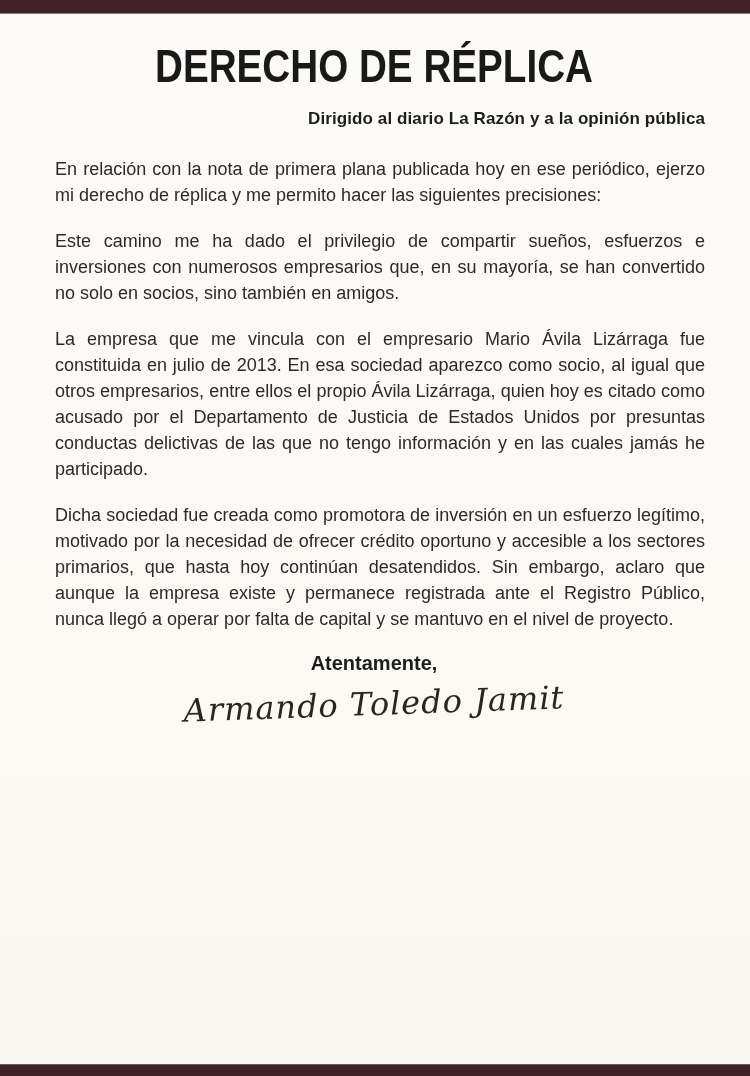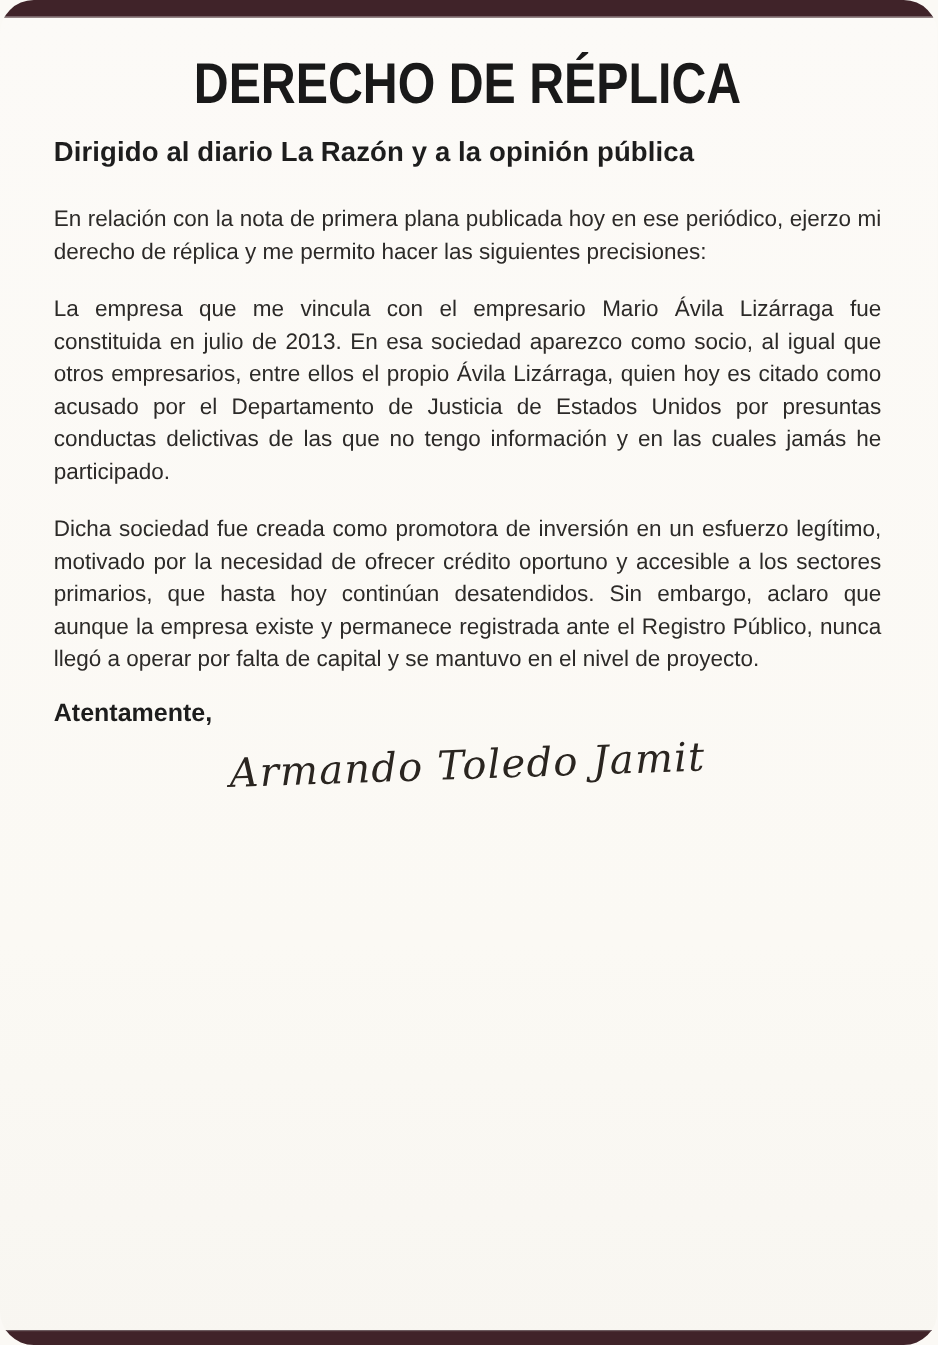--- a/index.html
+++ b/index.html
@@ -11,21 +11,20 @@
     height: 1076px;
     background: #FBF9F5;
     font-family: "Liberation Sans", sans-serif;
   }
   .page {
     position: relative;
     width: 750px;
     height: 1076px;
     background: linear-gradient(180deg, #FCFAF7 0%, #FBF9F4 70%, #F8F6F1 100%);
     overflow: hidden;
-    border-radius: 27px;
   }
   .band {
     position: absolute;
     left: 0;
     width: 100%;
     background: #402329;
   }
   .band-top { top: 0; height: 13px; border-bottom: 1px solid #8a7a7d; }
   .band-bottom { bottom: 0; height: 11px; border-top: 1px solid #6b5a5e; }
   .doc {
@@ -40,35 +39,35 @@
     font-size: 46px;
     font-weight: bold;
     color: #191919;
     white-space: nowrap;
     transform: scaleX(0.84);
     transform-origin: 50% 50%;
     letter-spacing: 0px;
   }
   .subtitle {
     margin: 16px 0 27px 0;
-    text-align: left;
-    font-size: 22px;
+    text-align: right;
+    font-size: 17px;
     font-weight: bold;
     color: #1d1d1d;
     letter-spacing: 0.1px;
   }
   .para {
     font-size: 18px;
     line-height: 26px;
     color: #2C2A28;
     text-align: justify;
-    margin: 0 0 20px 0;
+    margin: 0 0 20px 12px;
   }
   .closing {
-    text-align: left;
+    text-align: center;
     font-weight: bold;
     font-size: 20px;
     color: #1d1d1d;
     margin: 8px 0 10px 0;
   }
   .signature {
     text-align: center;
     font-family: "DejaVu Serif", serif;
     font-style: italic;
     font-size: 32px;
@@ -82,20 +81,21 @@
 
 <div class="page">
   <div class="band band-top"></div>
 
   <main class="doc">
     <h1 class="title">DERECHO DE RÉPLICA</h1>
 
     <h2 class="subtitle">Dirigido al diario La Razón y a la opinión pública</h2>
 
     <p class="para">En relación con la nota de primera plana publicada hoy en ese periódico, ejerzo mi derecho de réplica y me permito hacer las siguientes precisiones:</p>
+    <p class="para">Este camino me ha dado el privilegio de compartir sueños, esfuerzos e inversiones con numerosos empresarios que, en su mayoría, se han convertido no solo en socios, sino también en amigos.</p>
     <p class="para">La empresa que me vincula con el empresario Mario Ávila Lizárraga fue constituida en julio de 2013. En esa sociedad aparezco como socio, al igual que otros empresarios, entre ellos el propio Ávila Lizárraga, quien hoy es citado como acusado por el Departamento de Justicia de Estados Unidos por presuntas conductas delictivas de las que no tengo información y en las cuales jamás he participado.</p>
     <p class="para">Dicha sociedad fue creada como promotora de inversión en un esfuerzo legítimo, motivado por la necesidad de ofrecer crédito oportuno y accesible a los sectores primarios, que hasta hoy continúan desatendidos. Sin embargo, aclaro que aunque la empresa existe y permanece registrada ante el Registro Público, nunca llegó a operar por falta de capital y se mantuvo en el nivel de proyecto.</p>
 
     <p class="closing">Atentamente,</p>
 
     <div class="signature">Armando Toledo Jamit</div>
   </main>
 
   <div class="band band-bottom"></div>
 </div>

